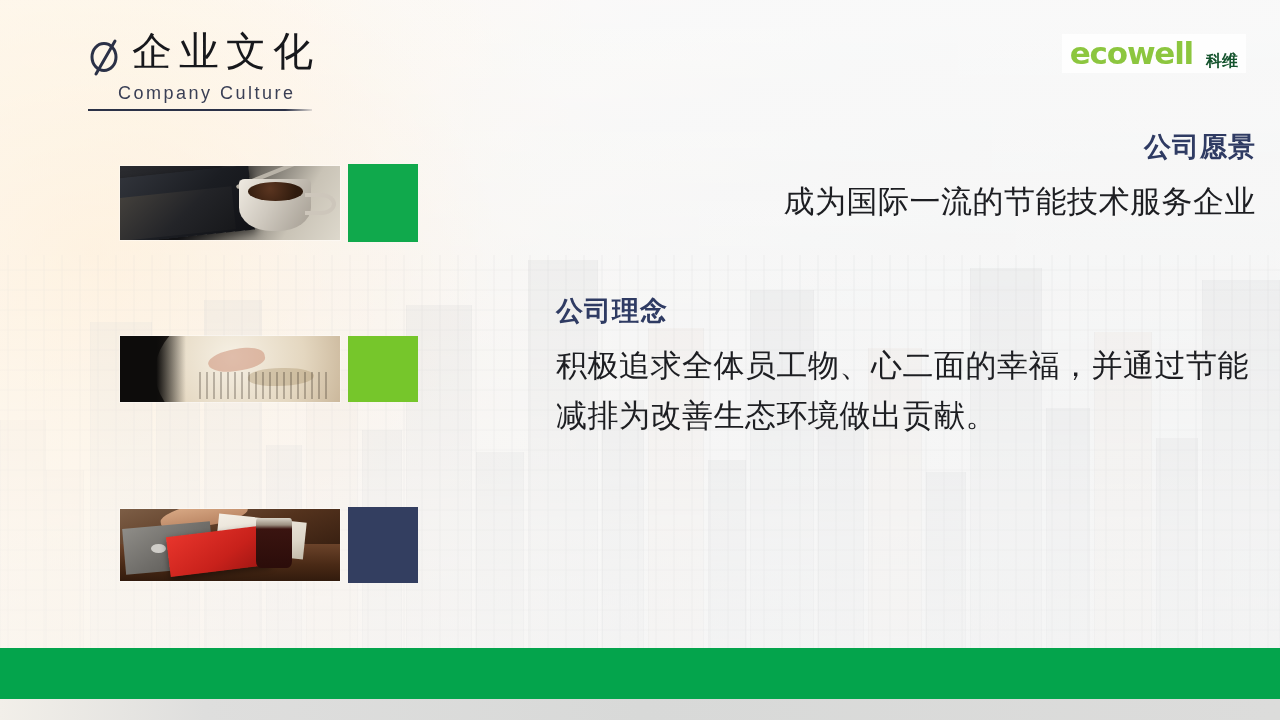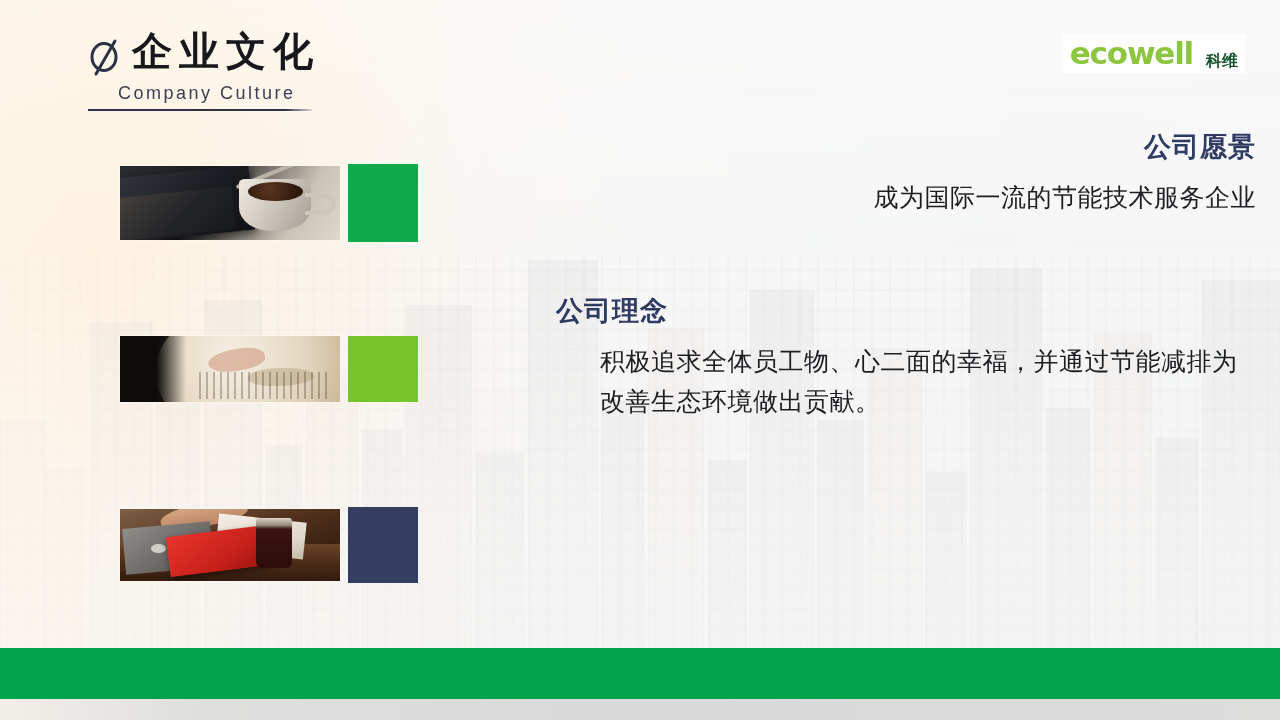--- a/index.html
+++ b/index.html
@@ -87,21 +87,21 @@
   
   #title-block { position:absolute; left:88px; top:28px; }
 
   #brand-mark {
     position:absolute; left:0px; top:10px;
     width:34px; height:40px;
   }
 
   #title-main {
     position:absolute; left:44px; top:0px;
-    font-size:40px; font-weight:bold; color:#17181c;
+    font-size:40px; font-weight:normal; color:#17181c;
     letter-spacing:7px; line-height:1.18; white-space:nowrap;
   }
 
   #title-sub {
     position:absolute; left:30px; top:55px;
     font-size:18px; color:#3a3f55; letter-spacing:2.5px;
     white-space:nowrap;
   }
 
   #title-rule {
@@ -238,21 +238,21 @@
   }
 
   
   .content-block { position:absolute; }
 
   .c-heading {
     font-size:27px; font-weight:bold; color:#2f3b63;
     letter-spacing:1px; white-space:nowrap; line-height:1.1;
   }
   .c-body {
-    font-size:25px; color:#1d1e22; letter-spacing:0.5px;
+    font-size:31px; color:#1d1e22; letter-spacing:0.5px;
     line-height:1.62;
   }
 
   
   #footer-bar {
     position:absolute; left:0; top:648px; width:1280px; height:51px;
     background:#04a44c;
   }
   #footer-strip {
     position:absolute; left:0; top:699px; width:1280px; height:21px;
@@ -352,21 +352,21 @@
     <div class="swatch" style="left:228px; top:-2px; width:70px; height:76px; background:#333e60;"></div>
   </div>
 
   <div class="content-block" style="left:556px; top:133px; width:700px;text-align:right;">
     <div class="c-heading">公司愿景</div>
     <div class="c-body" style="margin-top:14px;"> 成为国际一流的节能技术服务企业</div>
   </div>
 
   <div class="content-block" style="left:556px; top:297px; width:700px;">
     <div class="c-heading">公司理念</div>
-    <div class="c-body" style="margin-top:14px; text-indent:0;margin-left:44px;"> 积极追求全体员工物、心二面的幸福，并通过节能减排为改善生态环境做出贡献。</div>
+    <div class="c-body" style="margin-top:14px; text-indent:0;"> 积极追求全体员工物、心二面的幸福，并通过节能减排为改善生态环境做出贡献。</div>
   </div>
 
   <div class="content-block" style="left:556px; top:518px; width:700px;">
   </div>
 
   <div id="footer-bar"></div>
   <div id="footer-strip"></div>
 
 </div>
 

